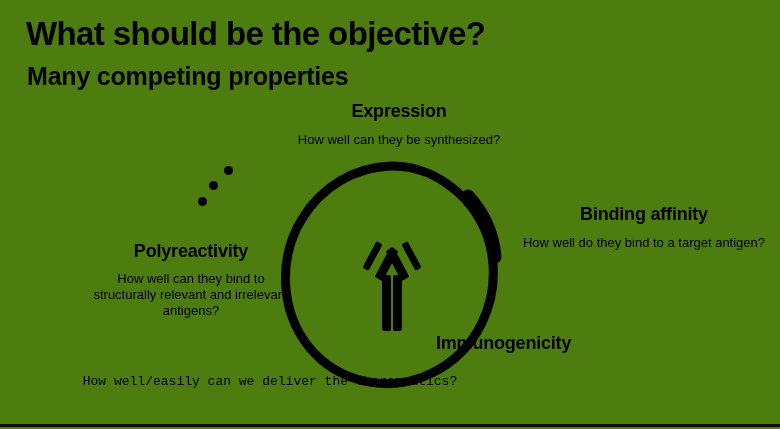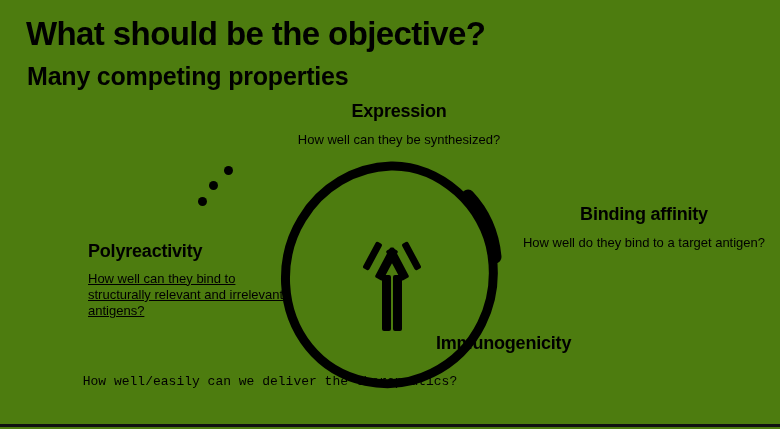--- a/index.html
+++ b/index.html
@@ -115,23 +115,23 @@
     width: 272px;
     text-align: center;
   }
   .prop-binding .prop-desc { margin-top: 10px; }
 
   
   .prop-polyreactivity {
     left: 88px;
     top: 241px;
     width: 206px;
-    text-align: left;
-  }
-  .prop-polyreactivity .prop-desc { margin-top: 9px; text-decoration: underline; }
+    text-align: center;
+  }
+  .prop-polyreactivity .prop-desc { margin-top: 9px; }
 
   
   .prop-immunogenicity {
     left: 436px;
     top: 333px;
     width: 328px;
     text-align: left;
   }
   .prop-immunogenicity .prop-desc { margin-top: 10px; }
 

